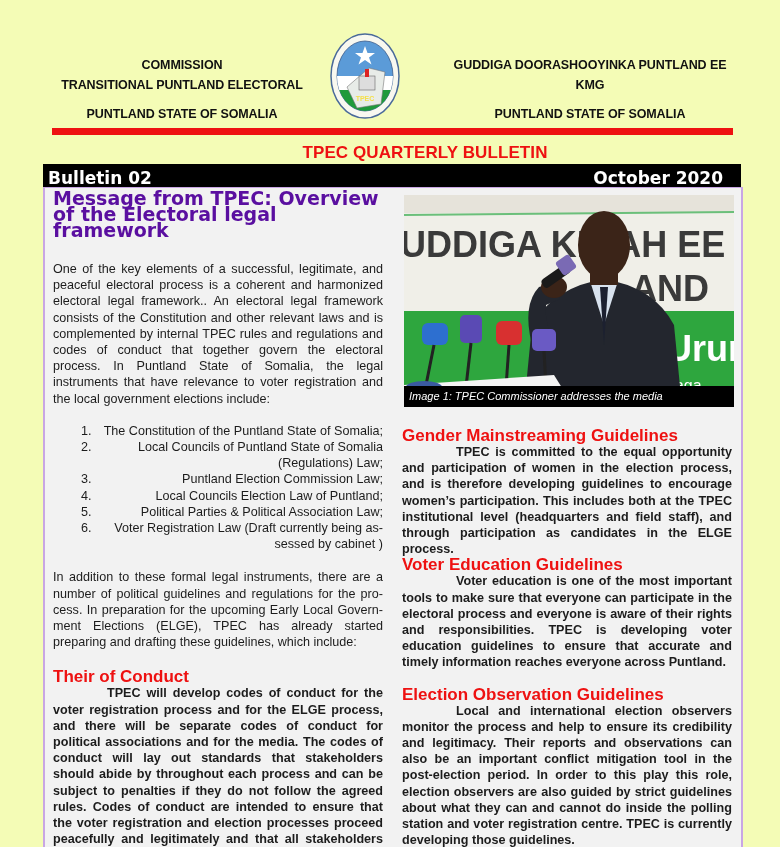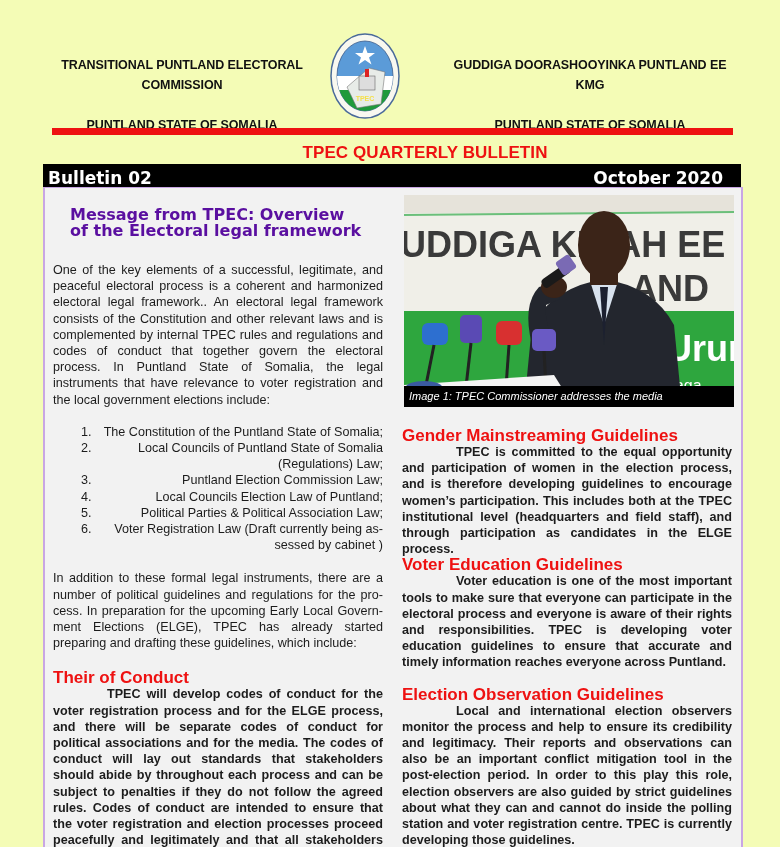--- a/index.html
+++ b/index.html
@@ -7,52 +7,52 @@
     width: 780px; height: 847px; overflow: hidden;
     background: #f4fcb6;
     position: relative;
     font-family: "Liberation Sans", sans-serif;
     color: #1a1a1a;
   }
   .hdr-block { position: absolute; text-align: center; font-weight: bold; font-size: 12.5px; color: #111; letter-spacing: -0.1px; }
   .hdr-left { left: 52px; width: 260px; top: 55px; }
   .hdr-right { left: 440px; width: 300px; top: 55px; }
   .hdr-block .l1 { line-height: 20px; }
-  .hdr-block .l3 { margin-top: 20px; line-height: 20px; }
+  .hdr-block .l3 { margin-top: 9px; line-height: 20px; }
   .logo { position: absolute; left: 329px; top: 32px; width: 72px; height: 88px; }
   .red-bar { position: absolute; left: 52px; top: 128px; width: 681px; height: 7px; background: #ee1111; }
   .main-title { position: absolute; left: 0; width: 780px; top: 143px; text-align: center; color: #ee1111; font-weight: bold; font-size: 17px; letter-spacing: 0.1px; margin-left: 35px; }
   .black-bar { position: absolute; left: 43px; top: 164px; width: 698px; height: 23px; background: #000; color: #fff; font-family: "DejaVu Sans", sans-serif; font-weight: bold; font-size: 17px; }
   .black-bar .left { position: absolute; left: 5px; top: 4px; }
   .black-bar .right { position: absolute; right: 18px; top: 4px; }
   .content { position: absolute; left: 43px; top: 187px; width: 696px; height: 680px; background: #f2f2f2; border-left: 2px solid #c8a6e4; border-right: 2px solid #c8a6e4; border-top: 1px solid #c8a6e4; }
   .col-left { position: absolute; left: 53px; top: 190px; width: 330px; }
   .col-right { position: absolute; left: 402px; top: 195px; width: 330px; }
-  .msg-title { font-family: "DejaVu Sans", sans-serif; font-weight: bold; color: #5a0fa0; font-size: 16px; line-height: 16px; margin: 17px; }
+  .msg-title { font-family: "DejaVu Sans", sans-serif; font-weight: bold; color: #5a0fa0; font-size: 19px; line-height: 16px; margin: 0; }
   p.body { margin: 0; font-size: 12.6px; line-height: 16.2px; text-align: justify; color: #1c1c1c; }
   .p1 { margin-top: 23px !important; }
   ol.laws { margin: 16px 0 0 0; padding-left: 42px; font-size: 12.6px; line-height: 16.2px; color: #1c1c1c; }
   ol.laws li { padding-left: 8px; text-align: right; }
   .p2 { margin-top: 17px !important; }
   .sec-head { color: #ee1111; font-weight: bold; font-size: 17px; line-height: 16px; margin: 0; }
   .sec-left { margin-top: 19px; }
   .indent { text-indent: 54px; font-weight: bold; }
   .photo { position: relative; width: 330px; height: 212px; background: #ddd; overflow: hidden; margin-left: 2px; }
   .photo svg { display: block; }
   .caption { position: absolute; left: 0; bottom: 0; width: 392px; height: 21px; background: #000; color: #fff; font-style: italic; font-size: 11px; line-height: 21px; padding-left: 5px; box-sizing: border-box; }
   .sec-r1 { margin-top: 21px; }
   .sec-r2 { margin-top: 0; }
   .sec-r3 { margin-top: 16px; }
 </style>
 </head>
 <body>
 
 <div class="hdr-block hdr-left">
+  <div class="l1">COMMISSION</div>
   <div class="l1">TRANSITIONAL PUNTLAND ELECTORAL</div>
-  <div class="l1">COMMISSION</div>
   <div class="l3">PUNTLAND STATE OF SOMALIA</div>
 </div>
 
 <div class="logo">
   <svg width="72" height="88" viewBox="0 0 72 88">
     <ellipse cx="36" cy="44" rx="34" ry="42" fill="#f8f8f0" stroke="#4a6a9a" stroke-width="1.5"></ellipse>
     <ellipse cx="36" cy="44" rx="28" ry="35" fill="#5b9bd8" stroke="#3a5a8a" stroke-width="0.8"></ellipse>
     <clipPath id="inner">
         <ellipse cx="36" cy="44" rx="28" ry="35"></ellipse>
       </clipPath>

